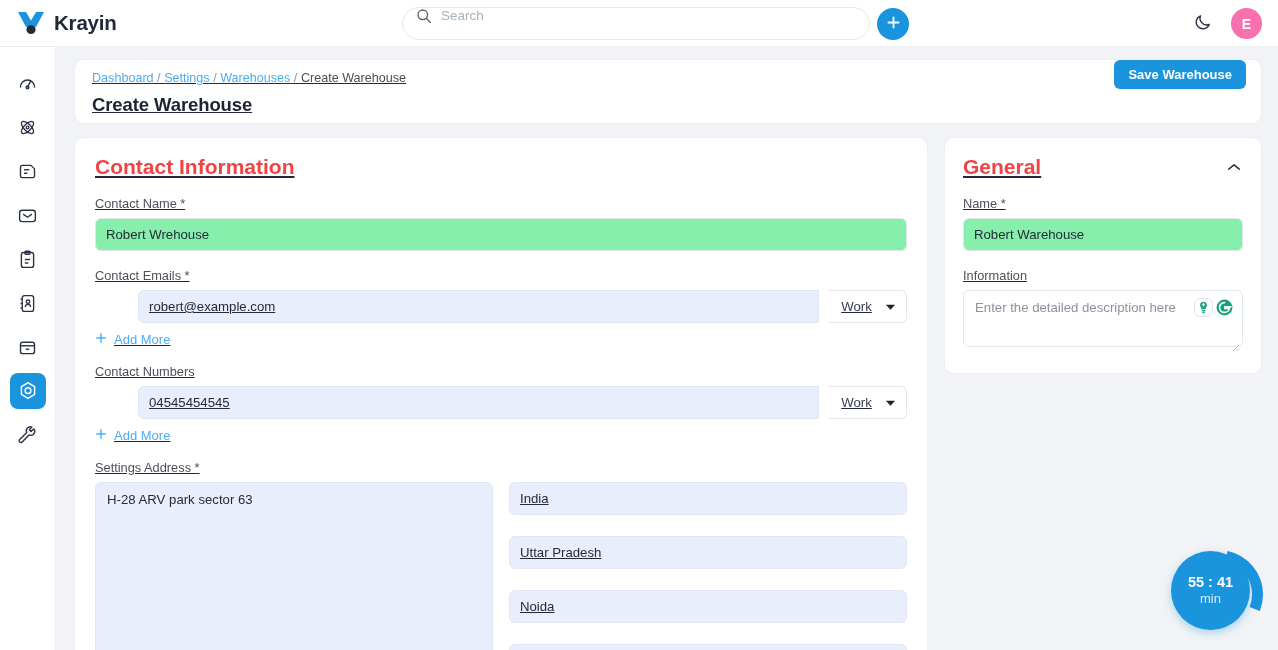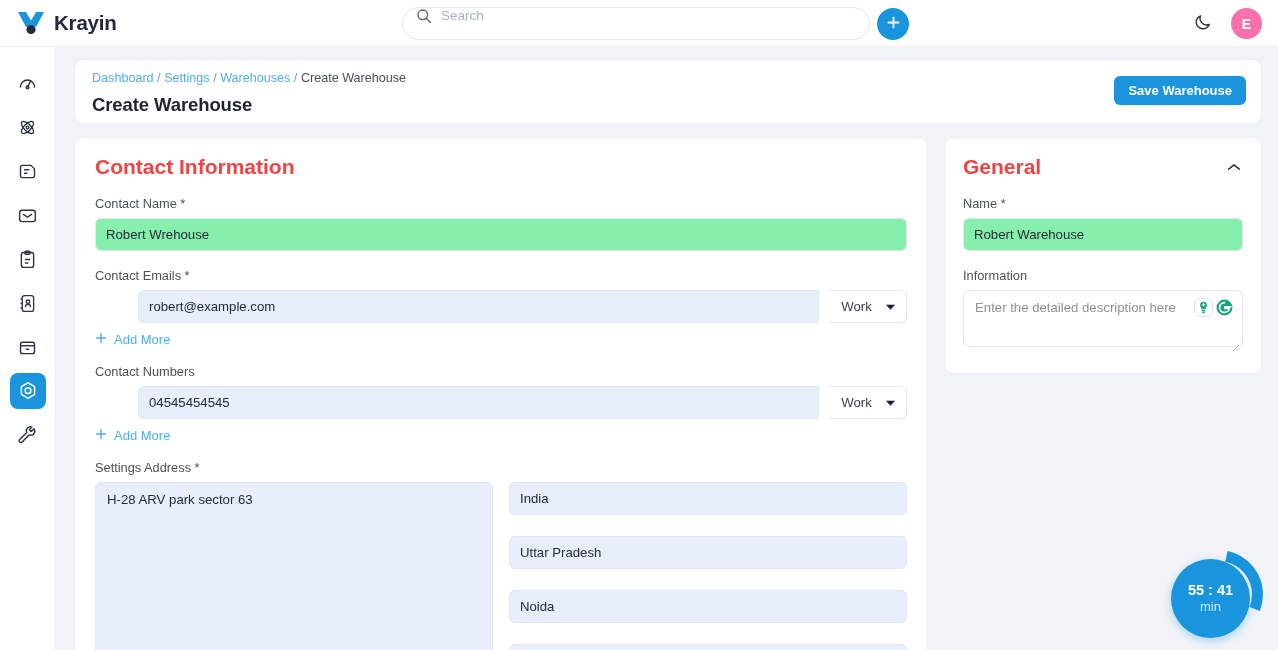--- a/index.html
+++ b/index.html
@@ -71,37 +71,38 @@
   }
   .nav-item.active { background: #1a94dd; color: #ffffff; }
 
   
   .main {
     position: absolute; top: 47px; left: 56px;
     width: 1222px; height: 603px;
     background: #f1f3f6;
     padding: 12px 16px 0 18px;
     overflow: hidden;
+    text-decoration: underline;
   }
 
   .page-head-card {
     background: #fff; border-radius: 10px;
     height: 65px; width: 100%;
     padding: 10px 16px 0 17px;
     position: relative;
     border: 1px solid #edeff3;
   }
   .breadcrumb { font-size: 12.6px; color: #55595f; line-height: 16px; }
   .breadcrumb a { color: #4eadf2; text-decoration: none; cursor: pointer; }
   .breadcrumb .sep { color: #8d939c; }
   .breadcrumb .current { color: #4a4f57; }
   .page-title { font-size: 18.5px; font-weight: 700; color: #1d2333; margin-top: 8px; letter-spacing: -0.1px; }
 
   .save-btn {
-    position: absolute; right: 15px; top: 16px;
+    position: absolute; right: 15px; top: 0;
     background: #1a94dd; color: #fff;
     border: none; border-radius: 6px;
     height: 29px; padding: 0 14px;
     font-size: 13px; font-weight: 600; cursor: pointer;
     font-family: "Liberation Sans", sans-serif;
   }
 
   .content-row { display: flex; gap: 16px; margin-top: 13px; align-items: flex-start; }
 
   .card {
@@ -170,21 +171,21 @@
   .grammarly { position: absolute; right: 9px; top: 8px; display: flex; align-items: center; gap: 2px; }
   .resize-handle { position: absolute; right: 3px; bottom: 3px; width: 10px; height: 10px; }
 
   
   .timer {
     position: absolute; right: 12px; bottom: 8px;
     width: 95px; height: 95px;
     z-index: 30;
   }
   .timer-circle {
-    position: absolute; left: 0; top: 12px;
+    position: absolute; left: 0; top: 4px;
     width: 79px; height: 79px; border-radius: 50%;
     background: #1a94dd;
     box-shadow: 0 3px 9px rgba(26,148,221,0.34);
     display: flex; flex-direction: column; align-items: center; justify-content: center;
     cursor: pointer;
   }
   .timer-time { color: #fff; font-size: 14.5px; font-weight: 600; line-height: 17px; }
   .timer-unit { color: #d7ecfa; font-size: 13px; line-height: 16px; }
 </style>
 </head>

